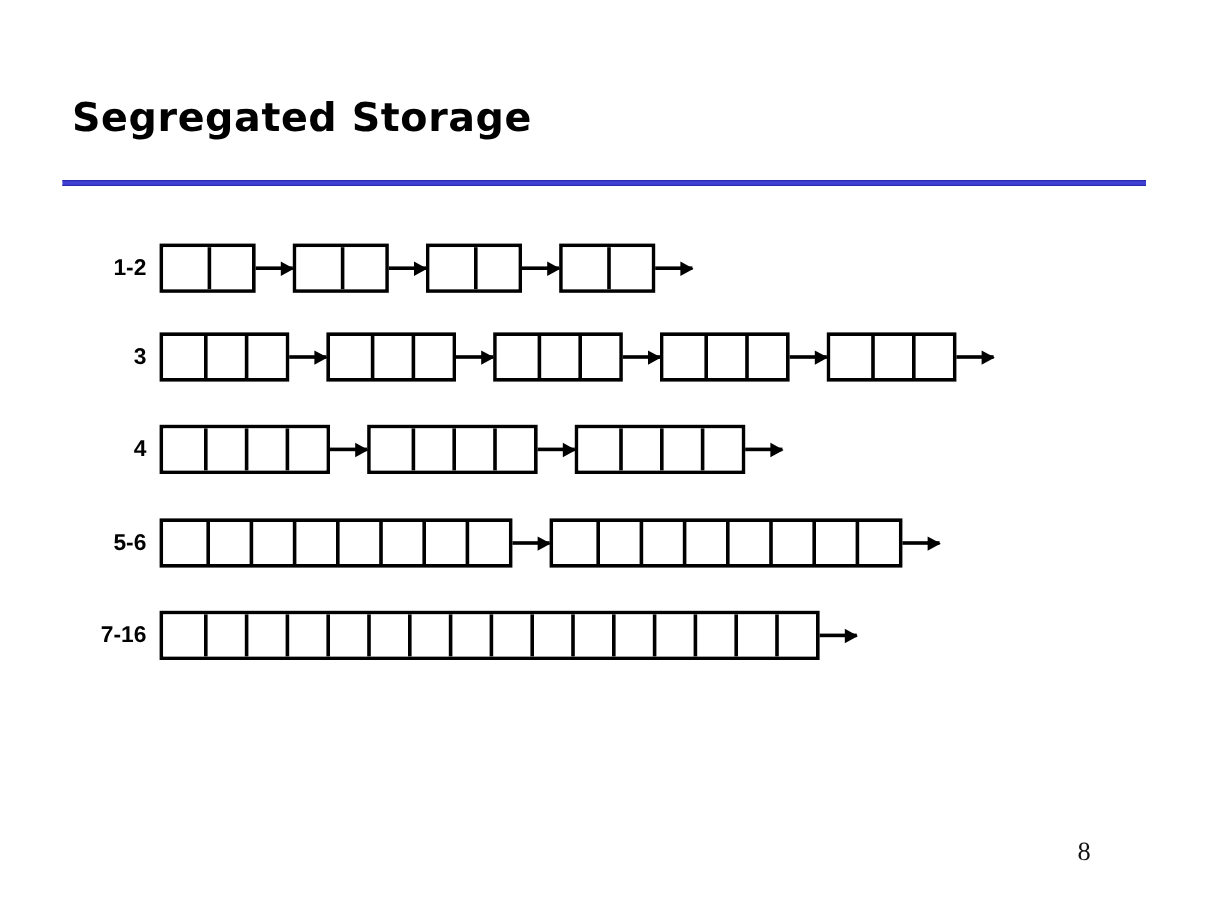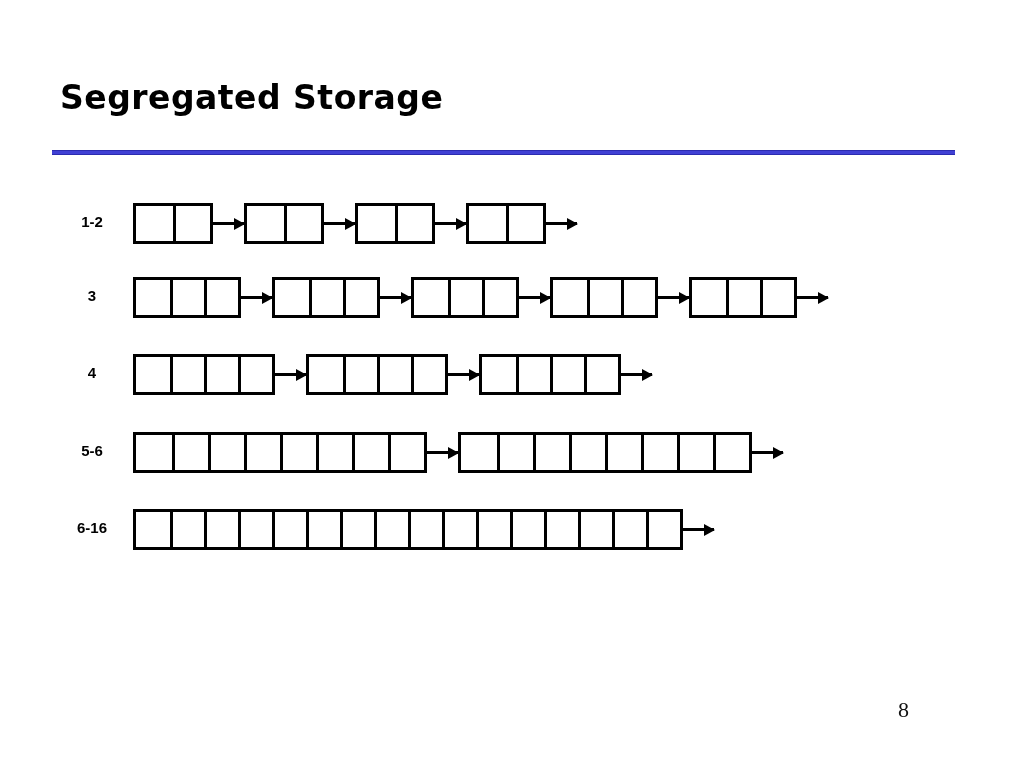--- a/index.html
+++ b/index.html
@@ -47,24 +47,24 @@
     position: absolute;
     left: 0;
     top: 0;
     width: 1024px;
     height: 768px;
   }
   .row-label {
     position: absolute;
     right: 0;
     width: 60px;
-    text-align: center;
+    text-align: right;
     font-family: "Liberation Sans", sans-serif;
     font-weight: bold;
-    font-size: 15px;
+    font-size: 19px;
     color: #000000;
     line-height: 1;
   }
   .chain {
     position: absolute;
     left: 133px;
     top: 0;
     display: flex;
     align-items: center;
   }
@@ -217,21 +217,21 @@
         <div class="cell" style="width: 36px; height: 35px;"></div>
         <div class="cell" style="width: 36px; height: 35px;"></div>
         <div class="cell" style="width: 36px; height: 35px;"></div>
         <div class="cell" style="width: 36px; height: 35px;"></div>
         <div class="cell" style="width: 36px; height: 35px;"></div>
         <div class="cell" style="width: 36px; height: 35px;"></div>
         <div class="cell" style="width: 36px; height: 35px;"></div>
       </div>
       <div class="arrow" style="width: 31px;"></div>
     </div>
-    <div class="row-label" style="top: 520px; right: 902px;">6-16</div>
+    <div class="row-label" style="top: 520px; right: 902px;">7-16</div>
     <div class="chain" style="top: 509px;">
       <div class="block">
         <div class="cell" style="width: 34px; height: 35px;"></div>
         <div class="cell" style="width: 34px; height: 35px;"></div>
         <div class="cell" style="width: 34px; height: 35px;"></div>
         <div class="cell" style="width: 34px; height: 35px;"></div>
         <div class="cell" style="width: 34px; height: 35px;"></div>
         <div class="cell" style="width: 34px; height: 35px;"></div>
         <div class="cell" style="width: 34px; height: 35px;"></div>
         <div class="cell" style="width: 34px; height: 35px;"></div>

